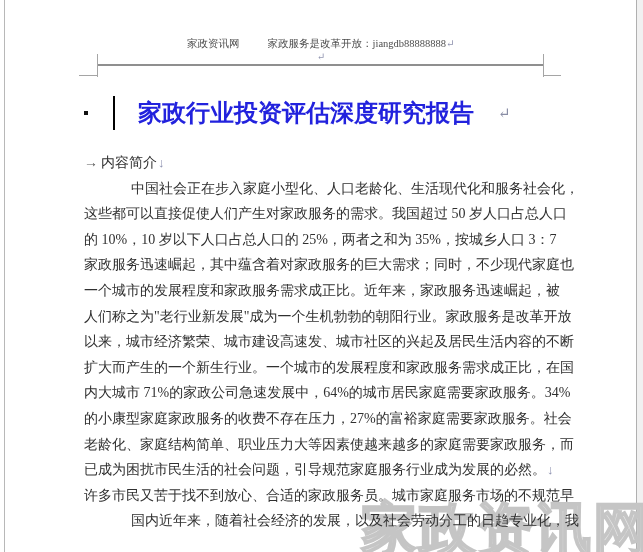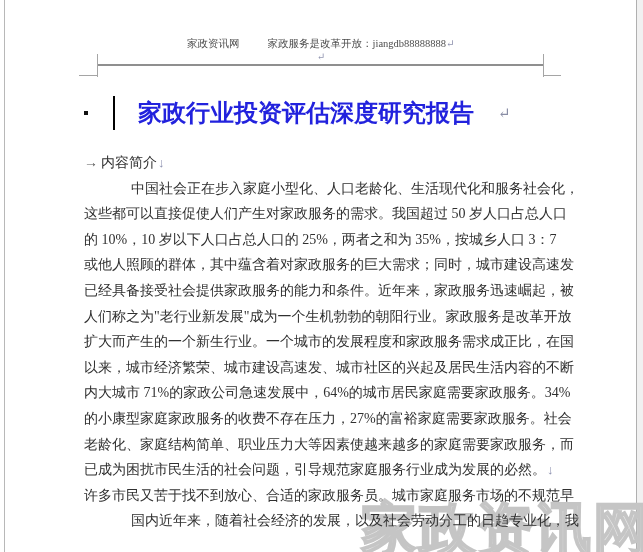--- a/index.html
+++ b/index.html
@@ -88,25 +88,25 @@
   <span class="title-cursor"></span>
   <span class="title-text">家政行业投资评估深度研究报告</span>
   <span class="title-pmark">↵</span>
 </div>
 
 <div class="doc-body">
   <div class="doc-line"><span class="tab-mark">→</span><span>内容简介</span><span class="break-mark">↓</span></div>
   <div class="doc-line indent">中国社会正在步入家庭小型化、人口老龄化、生活现代化和服务社会化，</div>
   <div class="doc-line">这些都可以直接促使人们产生对家政服务的需求。我国超过 50 岁人口占总人口</div>
   <div class="doc-line">的 10%，10 岁以下人口占总人口的 25%，两者之和为 35%，按城乡人口 3：7</div>
-  <div class="doc-line">或他人照顾的群体，其中蕴含着对家政服务的巨大需求；同时，城市建设高速发</div>
-  <div class="doc-line">已经具备接受社会提供家政服务的能力和条件。近年来，家政服务迅速崛起，被</div>
+  <div class="doc-line">家政服务迅速崛起，其中蕴含着对家政服务的巨大需求；同时，不少现代家庭也</div>
+  <div class="doc-line">一个城市的发展程度和家政服务需求成正比。近年来，家政服务迅速崛起，被</div>
   <div class="doc-line">人们称之为"老行业新发展"成为一个生机勃勃的朝阳行业。家政服务是改革开放</div>
+  <div class="doc-line">以来，城市经济繁荣、城市建设高速发、城市社区的兴起及居民生活内容的不断</div>
   <div class="doc-line">扩大而产生的一个新生行业。一个城市的发展程度和家政服务需求成正比，在国</div>
-  <div class="doc-line">以来，城市经济繁荣、城市建设高速发、城市社区的兴起及居民生活内容的不断</div>
   <div class="doc-line">内大城市 71%的家政公司急速发展中，64%的城市居民家庭需要家政服务。34%</div>
   <div class="doc-line">的小康型家庭家政服务的收费不存在压力，27%的富裕家庭需要家政服务。社会</div>
   <div class="doc-line">老龄化、家庭结构简单、职业压力大等因素使越来越多的家庭需要家政服务，而</div>
   <div class="doc-line"><span>已成为困扰市民生活的社会问题，引导规范家庭服务行业成为发展的必然。</span><span class="break-mark">↓</span></div>
   <div class="doc-line">许多市民又苦于找不到放心、合适的家政服务员。城市家庭服务市场的不规范早</div>
   <div class="doc-line indent">国内近年来，随着社会经济的发展，以及社会劳动分工的日趋专业化，我</div>
 </div>
 
 <div class="watermark">家政资讯网</div>
 

